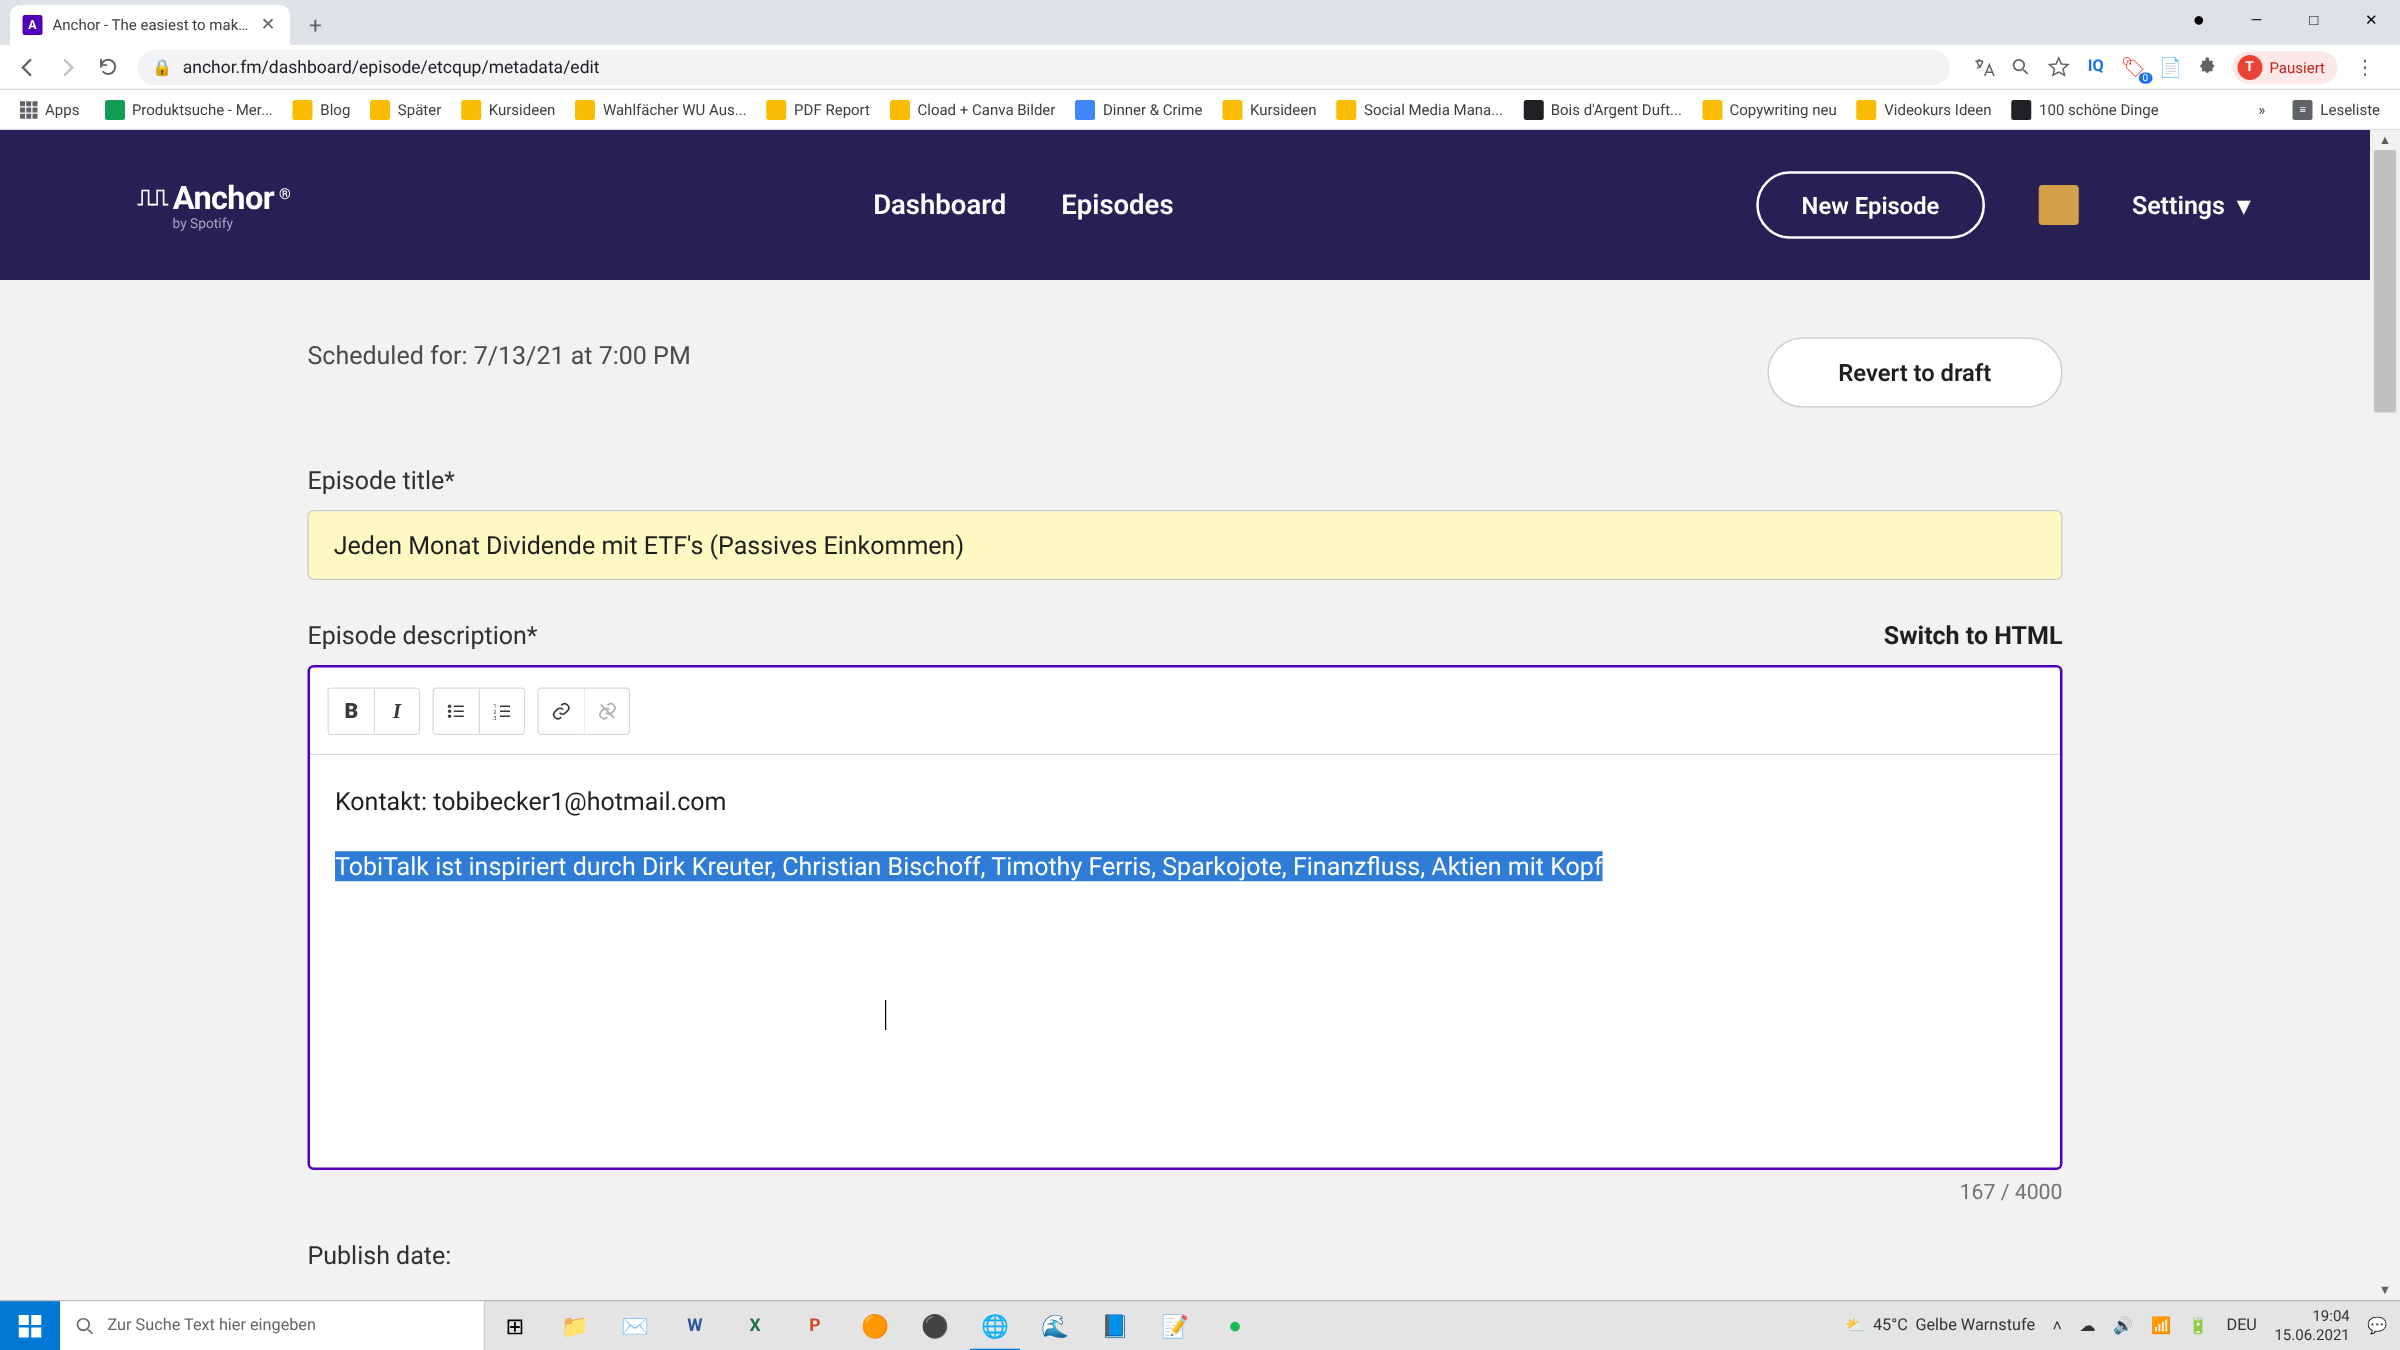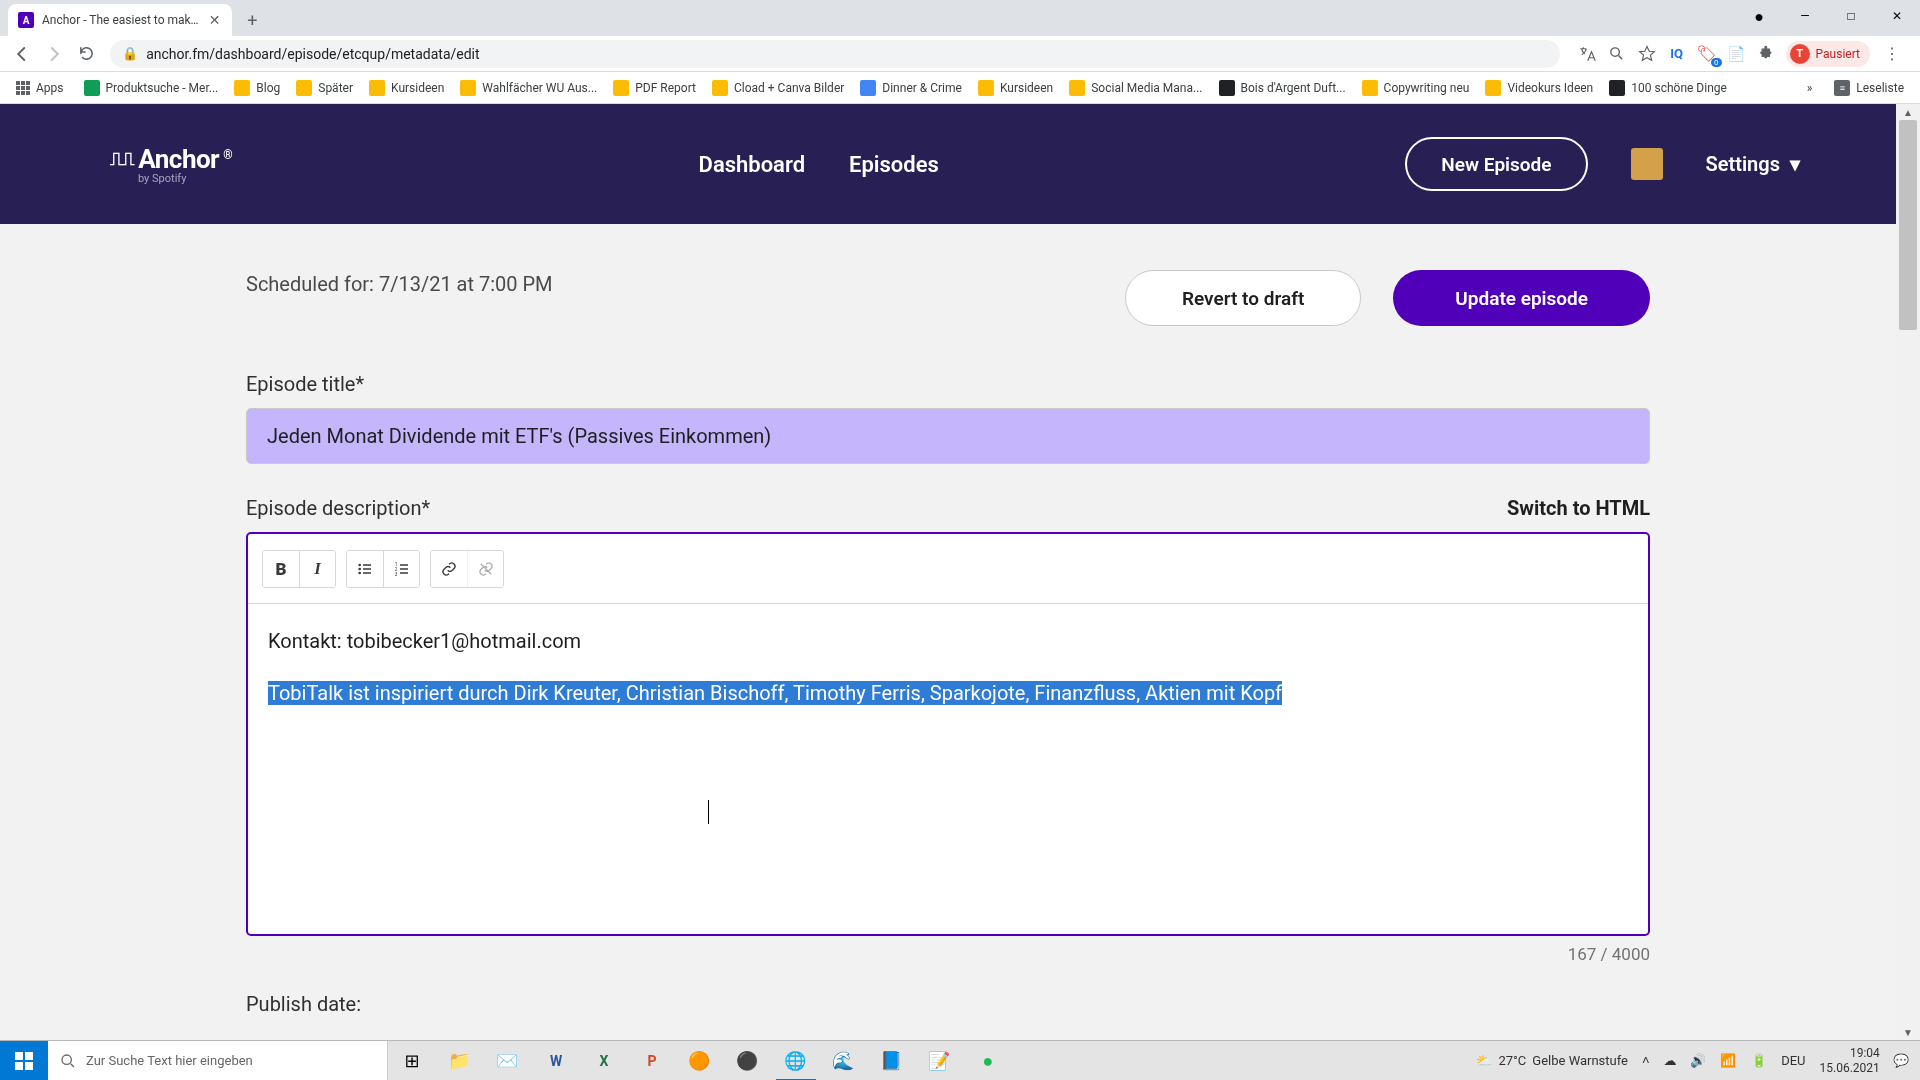--- a/index.html
+++ b/index.html
@@ -58,21 +58,21 @@
 .content { padding:40px 0 0 0; max-width:1404px; margin:0 auto; }
 .content-row { display:flex; align-items:flex-start; justify-content:space-between; padding:0 0 0 0; }
 .page-title { font-size:42px; font-weight:800; color:#1f1f1f; letter-spacing:-0.5px; }
 .sched { font-size:20px; color:#4a4a4a; margin-top:8px; }
 .action-btns { display:flex; gap:32px; margin-top:6px; }
 .btn-outline { height:56px; border-radius:28px; border:1px solid #c9c9c9; background:#fff; padding:0 56px; display:flex; align-items:center; font-size:19px; font-weight:600; color:#1f1f1f; }
 .btn-primary { height:56px; border-radius:28px; background:#5000b9; color:#fff; padding:0 62px; display:flex; align-items:center; font-size:19px; font-weight:600; }
 
 .form-area { margin-top:46px; }
 .field-label { font-size:20px; color:#303030; margin-bottom:12px; }
-.title-input { width:100%; height:56px; border:1px solid #c9c9c9; border-radius:5px; background:#c4b5fd; padding:0 20px; font-size:20px; color:#1f1f1f; }
+.title-input { width:100%; height:56px; border:1px solid #c9c9c9; border-radius:5px; background:#fef9c3; padding:0 20px; font-size:20px; color:#1f1f1f; }
 .desc-head { display:flex; justify-content:space-between; align-items:center; margin-top:32px; margin-bottom:12px; }
 .switch-html { font-size:20px; font-weight:700; color:#1f1f1f; }
 
 .editor-box { border:2px solid #5000b9; border-radius:5px; background:#fff; }
 .toolbar { height:70px; border-bottom:1px solid #d8d8d8; display:flex; align-items:center; padding:0 14px; gap:0; }
 .tb-grp { display:flex; border:1px solid #d8d8d8; border-radius:3px; overflow:hidden; margin-right:10px; }
 .tb-btn { width:36px; height:36px; display:flex; align-items:center; justify-content:center; font-size:16px; color:#3a3a3a; background:#fff; }
 .tb-btn + .tb-btn { border-left:1px solid #d8d8d8; }
 .tb-btn b { font-weight:900; font-size:17px; }
 .tb-btn i { font-style:italic; font-weight:700; font-family:Georgia,serif; font-size:17px; }
@@ -281,21 +281,20 @@
     </div>
   </div>
 
   <div class="content">
     <div class="content-row">
       <div>
         <div class="sched">Scheduled for: 7/13/21 at 7:00 PM</div>
       </div>
       <div class="action-btns">
         <div class="btn-outline">Revert to draft</div>
-        <div class="btn-primary">Update episode</div>
       </div>
     </div>
 
     <div class="form-area">
       <div class="field-label">Episode title*</div>
       <input class="title-input" value="Jeden Monat Dividende mit ETF's (Passives Einkommen)" style="">
 
       <div class="desc-head">
         <div class="field-label" style="margin-bottom:0;">Episode description*</div>
         <div class="switch-html">Switch to HTML</div>
@@ -388,21 +387,21 @@
     <div class="tb-app">⚫</div>
     <div class="tb-app active">🌐</div>
     <div class="tb-app">🌊</div>
     <div class="tb-app">📘</div>
     <div class="tb-app">📝</div>
     <div class="tb-app" style="color:#1db954;">●</div>
   </div>
   <div class="tray">
     <div class="weather">
       <span>⛅</span>
-      <span>27°C</span>
+      <span>45°C</span>
       <span>Gelbe Warnstufe</span>
     </div>
     <span class="tray-ic">˄</span>
     <span class="tray-ic">☁</span>
     <span class="tray-ic">🔊</span>
     <span class="tray-ic">📶</span>
     <span class="tray-ic">🔋</span>
     <span class="tray-ic">DEU</span>
     <div class="clock">
       <span>19:04</span>

